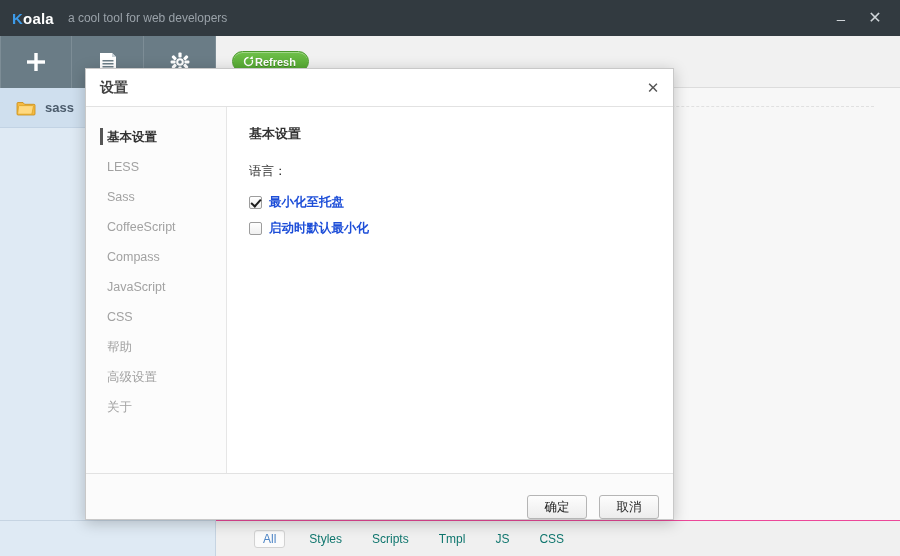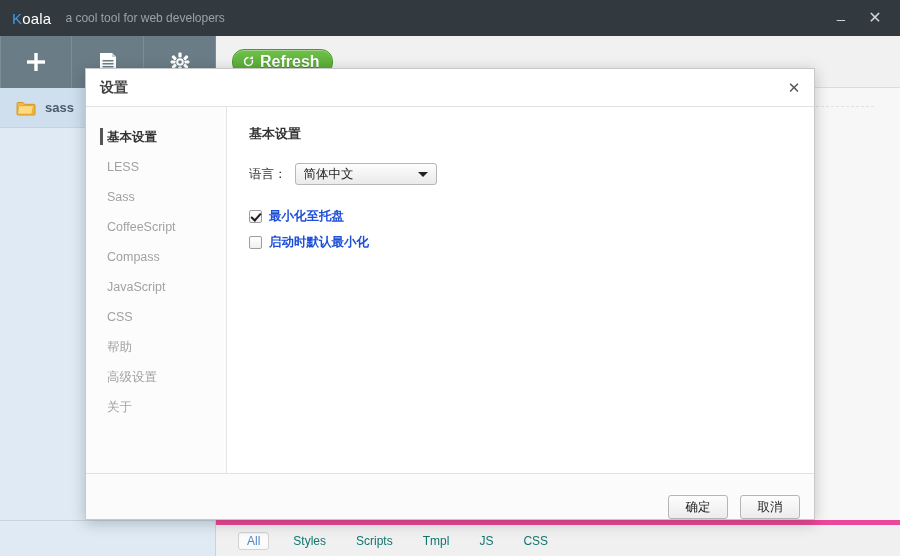--- a/index.html
+++ b/index.html
@@ -27,21 +27,21 @@
     position: absolute;
     left: 0; top: 0;
     width: 900px; height: 36px;
     background: #323a40;
     display: flex;
     align-items: center;
   }
   .brand {
     margin-left: 12px;
     font-size: 15px;
-    font-weight: normal;
+    font-weight: bold;
     letter-spacing: 0.2px;
     color: #ffffff;
   }
   .brand .k { color: #3d9ae8; }
   .tagline {
     margin-left: 14px;
     font-size: 12px;
     color: #9aa2a9;
   }
   .winbtns {
@@ -89,27 +89,26 @@
     background: #f1f1f1;
     display: flex;
     align-items: center;
     padding-left: 16px;
     box-sizing: border-box;
     border-bottom: 1px solid #dcdcdc;
   }
   .refresh-btn {
     display: inline-flex;
     align-items: center;
-    gap: 5px;
     background: linear-gradient(#6fc04a, #51a62f);
     border: 1px solid #4a9a2b;
     border-radius: 12px;
     padding: 3px 12px 3px 9px;
     color: #ffffff;
-    font-size: 16px;
+    font-size: 11px;
     font-weight: bold;
     text-shadow: 0 1px 0 rgba(0,0,0,.25);
     box-shadow: inset 0 1px 0 rgba(255,255,255,.35);
   }
 
   
   .projects {
     position: absolute;
     left: 0; top: 88px;
     width: 216px; height: 432px;
@@ -148,24 +147,25 @@
     border-top: 1px dashed #e0e0e0;
     height: 0;
   }
 
   
   .statusbar {
     position: absolute;
     left: 216px; bottom: 0;
     width: 684px; height: 36px;
     background: #f0f0f0;
-    border-top: 5px solid #ec4899;
-    display: flex;
-    align-items: center;
-    box-sizing: border-box;
+    border-top: 1px solid #ec4899;
+    display: flex;
+    align-items: center;
+    box-sizing: border-box;
+    padding-left: 16px;
   }
   .filters {
     display: flex;
     align-items: center;
     gap: 18px;
     margin-left: 22px;
   }
   .filter {
     font-size: 12px;
     color: #0f766e;
@@ -187,21 +187,21 @@
     background: #dfeaf4;
     border-top: 1px solid #c6d4e2;
     border-right: 1px solid #c6d4e2;
     box-sizing: border-box;
   }
 
   
   .dialog {
     position: absolute;
     left: 85px; top: 68px;
-    width: 730px; height: 452px;
+    width: 589px; height: 452px;
     background: #ffffff;
     border: 1px solid #c8c8c8;
     box-shadow: 0 3px 14px rgba(0,0,0,.22);
     box-sizing: border-box;
     display: flex;
     flex-direction: column;
   }
   .dlg-header {
     height: 37px;
     border-bottom: 1px solid #e2e2e2;
@@ -267,21 +267,21 @@
   }
   .content-title {
     font-size: 13px;
     font-weight: bold;
     color: #333333;
     margin-bottom: 20px;
   }
   .form-row {
     display: flex;
     align-items: center;
-    margin-bottom: 23px;
+    margin-bottom: 14px;
   }
   .form-label {
     font-size: 12.5px;
     color: #333333;
     margin-right: 8px;
   }
   .select {
     position: relative;
     width: 142px;
     height: 22px;
@@ -472,24 +472,20 @@
         <div class="nav-item">帮助</div>
         <div class="nav-item">高级设置</div>
         <div class="nav-item">关于</div>
       </div>
 
       <div class="dlg-content">
         <div class="content-title">基本设置</div>
 
         <div class="form-row">
           <div class="form-label">语言：</div>
-          <div class="select">
-            <span>简体中文</span>
-            <span class="caret"></span>
-          </div>
         </div>
 
         <div class="check-row">
           <span class="cbox checked"></span>
           <span class="check-label">最小化至托盘</span>
         </div>
         <div class="check-row">
           <span class="cbox"></span>
           <span class="check-label">启动时默认最小化</span>
         </div>

